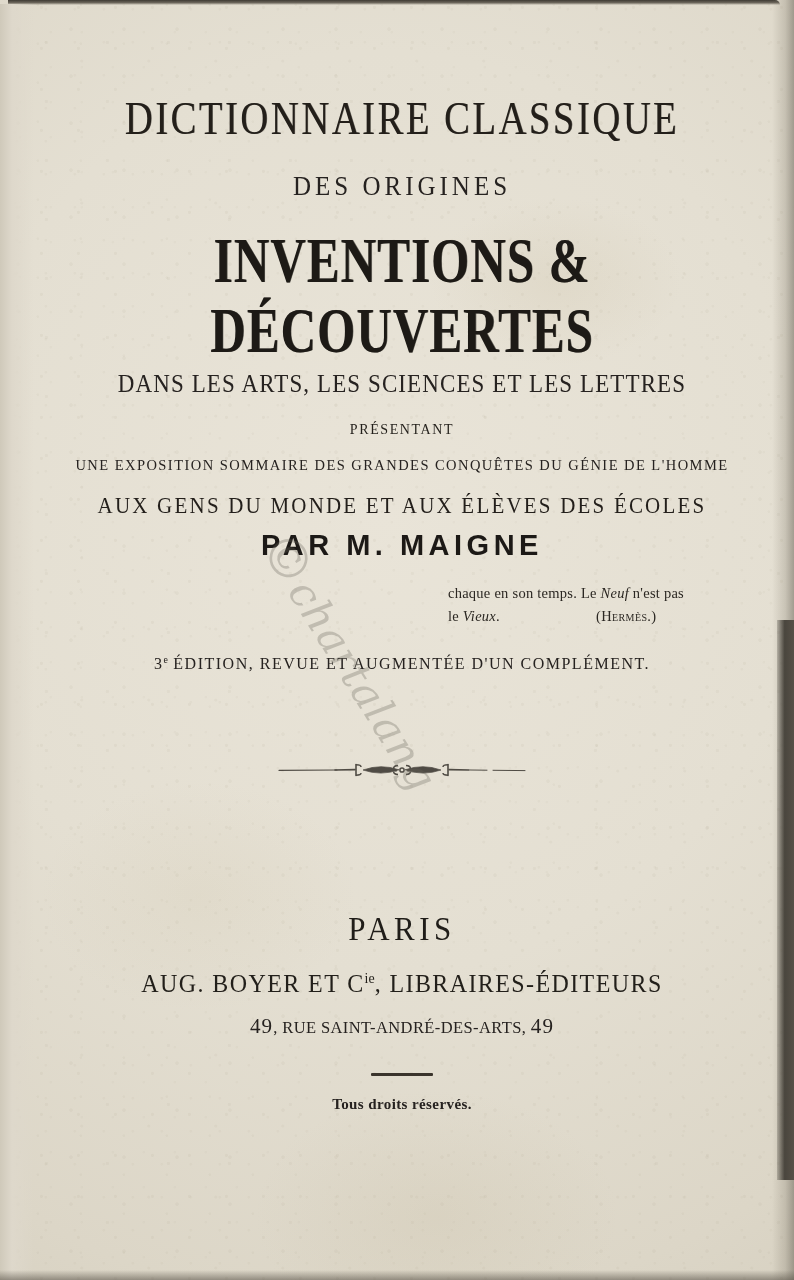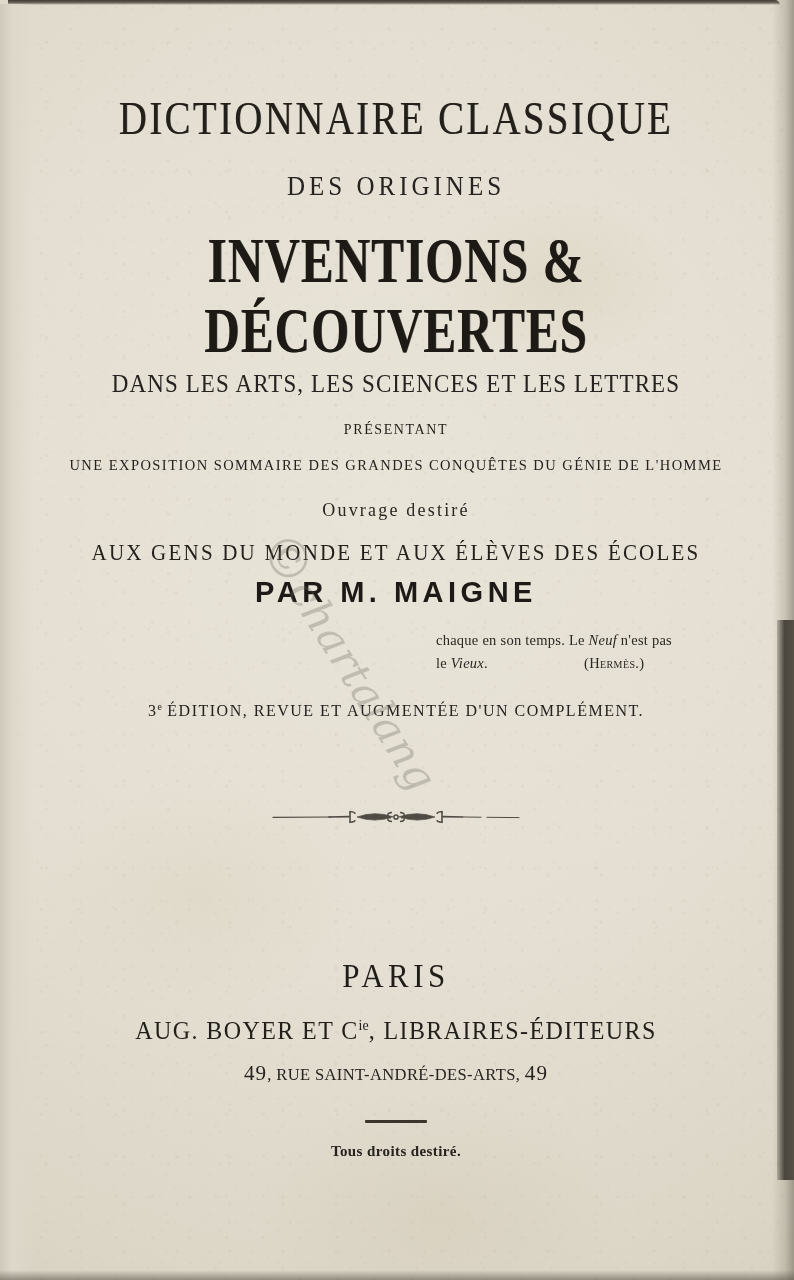--- a/index.html
+++ b/index.html
@@ -61,21 +61,21 @@
     position: absolute; right: 0; top: 620px; height: 560px; width: 17px;
     background: linear-gradient(to right, rgba(70,66,58,.25) 0%, #4a463e 45%, #565047 100%);
   }
   .edge-bottom {
     position: absolute; left: 0; right: 0; bottom: 0; height: 10px;
     background: linear-gradient(to top, rgba(86,80,70,.55), rgba(86,80,70,0));
   }
 
   .content {
     position: absolute;
-    left: 42px; right: 44px; top: 0;
+    left: 42px; right: 32px; top: 0;
     text-align: center;
   }
 
   
   .t-title1 {
     margin-top: 92px;
     font-size: 40px;
     letter-spacing: 2.5px;
     font-family: "Liberation Serif", "DejaVu Serif", serif;
     font-weight: 400;
@@ -256,21 +256,20 @@
   <div class="content">
 
     <div class="t-title1">DICTIONNAIRE CLASSIQUE</div>
     <div class="t-title2">DES ORIGINES</div>
     <div class="t-main">INVENTIONS &amp; DÉCOUVERTES</div>
     <div class="t-sub1">DANS LES ARTS, LES SCIENCES ET LES LETTRES</div>
 
     <div class="t-presentant">PRÉSENTANT</div>
     <div class="t-exposition">UNE EXPOSITION SOMMAIRE DES GRANDES CONQUÊTES DU GÉNIE DE L'HOMME</div>
 
-    <div class="t-ouvrage">Ouvrage destiré</div>
     <div class="t-aux">AUX GENS DU MONDE ET AUX ÉLÈVES DES ÉCOLES</div>
 
     <div class="t-author">PAR M. MAIGNE</div>
 
     <div class="epigraph">
       <span class="ln"><span>chaque en son temps. Le </span><i>Neuf</i><span> n'est pas</span></span>
       <span class="ln"><span>le </span><i>Vieux</i><span>.</span><span class="attrib smallcaps">(Hermès.)</span></span>
     </div>
 
     <div class="t-edition"><span>3</span><sup>e</sup><span> ÉDITION, REVUE ET AUGMENTÉE D'UN COMPLÉMENT.</span></div>
@@ -298,19 +297,19 @@
           <path d="M216 11.3 L248 11.6" stroke-width="1.0" fill="none" stroke-linecap="round"></path>
         </g>
       </svg>
     </div>
 
     <div class="t-paris">PARIS</div>
     <div class="t-publisher"><span>AUG. BOYER ET C</span><sup>ie</sup><span>, LIBRAIRES-ÉDITEURS</span></div>
     <div class="t-address"><span class="num">49</span><span class="smallcaps">, RUE SAINT-ANDRÉ-DES-ARTS, </span><span class="num">49</span></div>
 
     <div class="rule-short"></div>
-    <div class="t-rights">Tous droits destiré.</div>
+    <div class="t-rights">Tous droits réservés.</div>
 
   </div>
 
   <div class="watermark"><span class="c">©</span><span>chartalang</span></div>
 
 </div>
 
 </body></html>

